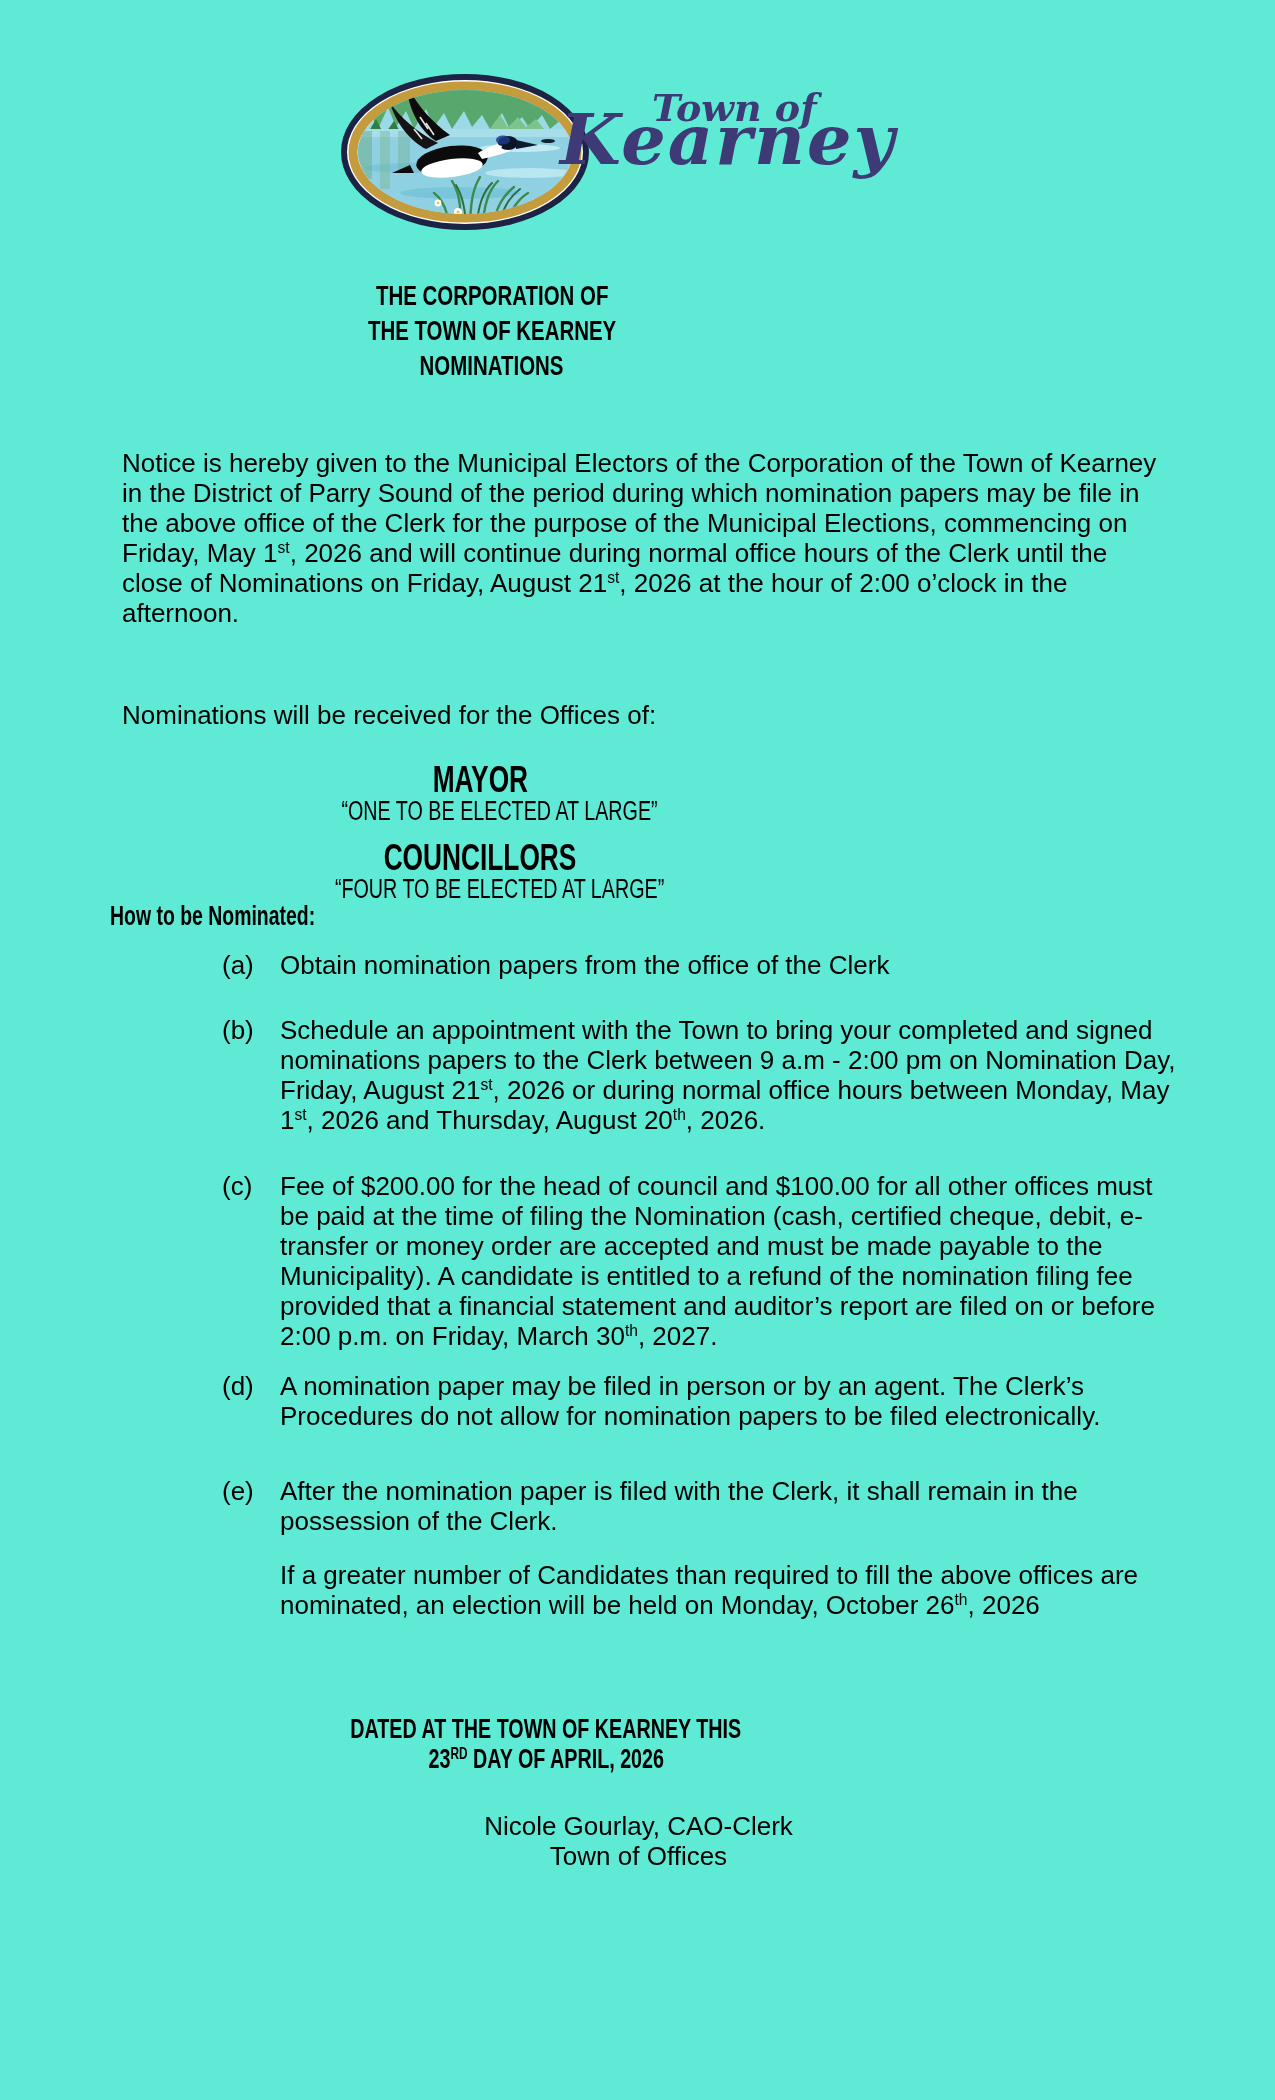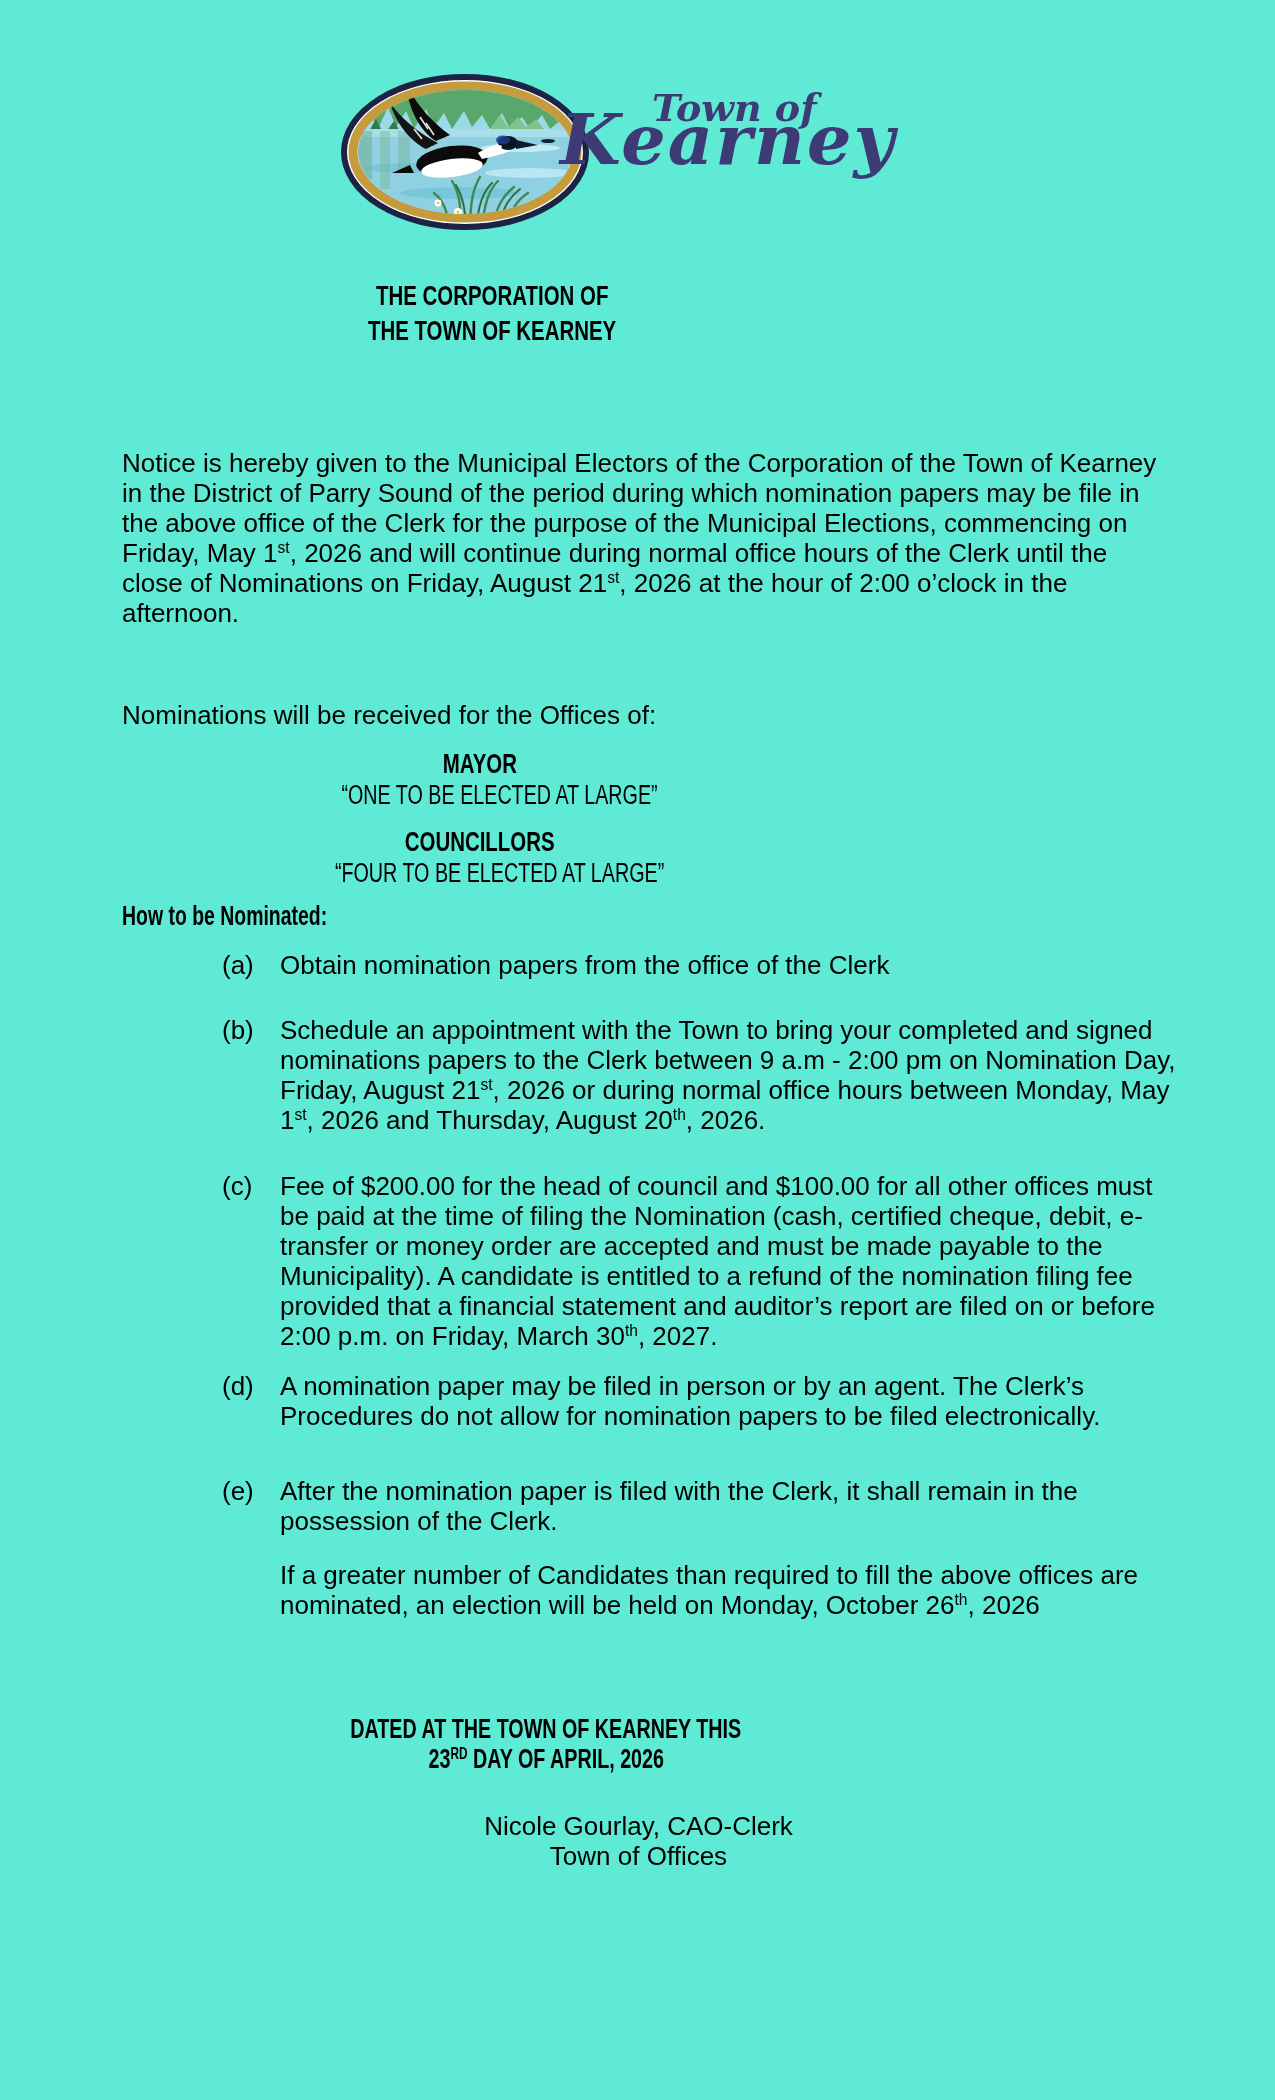--- a/index.html
+++ b/index.html
@@ -35,24 +35,24 @@
     font-weight:bold; font-size:28px; line-height:35px;
   }
 
   .intro { position:absolute; top:448px; left:122px; width:1040px; }
 
   .offices-intro { position:absolute; top:700px; left:122px; width:1040px; }
 
   .office { position:absolute; left:0; width:960px; text-align:center; }
   .office-1 { top:748px; }
   .office-2 { top:826px; }
-  .office-title { font-weight:bold; font-size:28px; line-height:32px; }
+  .office-title { font-weight:bold; font-size:36px; line-height:32px;margin-top:16px; }
   .office-sub { font-weight:normal; font-size:27px; line-height:30px;padding-left:39px; }
 
-  .howto { position:absolute; top:901px; left:122px; font-weight:bold; font-size:27px; line-height:30px; }
+  .howto { position:absolute; top:901px; left:110px; font-weight:bold; font-size:27px; line-height:30px; }
 
   .item { position:absolute; left:222px; width:958px; display:flex; }
   .item-a { top:950px; }
   .item-b { top:1015px; }
   .item-c { top:1171px; }
   .item-d { top:1371px; }
   .item-e { top:1476px; }
   .item .marker { width:58px; flex:none; }
   .item .text { width:900px; }
 
@@ -132,20 +132,21 @@
         </g>
       </g>
     </svg>
     <div class="logo-townof">Town of</div>
     <div class="logo-kearney">Kearney</div>
   </div>
 
   <div class="heading-block">
     <div><span class="cond">THE CORPORATION OF</span></div>
     <div><span class="cond">THE TOWN OF KEARNEY</span></div>
+    <div><span class="cond">NOMINATIONS</span></div>
   </div>
 
   <p class="intro">Notice is hereby given to the Municipal Electors of the Corporation of the Town of Kearney in the District of Parry Sound of the period during which nomination papers may be file in the above office of the Clerk for the purpose of the Municipal Elections, commencing on Friday, May 1<sup>st</sup>, 2026 and will continue during normal office hours of the Clerk until the close of Nominations on Friday, August 21<sup>st</sup>, 2026 at the hour of 2:00 o’clock in the afternoon.</p>
 
   <p class="offices-intro">Nominations will be received for the Offices of:</p>
 
   <div class="office office-1">
     <div class="office-title"><span class="cond">MAYOR</span></div>
     <div class="office-sub"><span class="cond">“ONE TO BE ELECTED AT LARGE”</span></div>
   </div>

